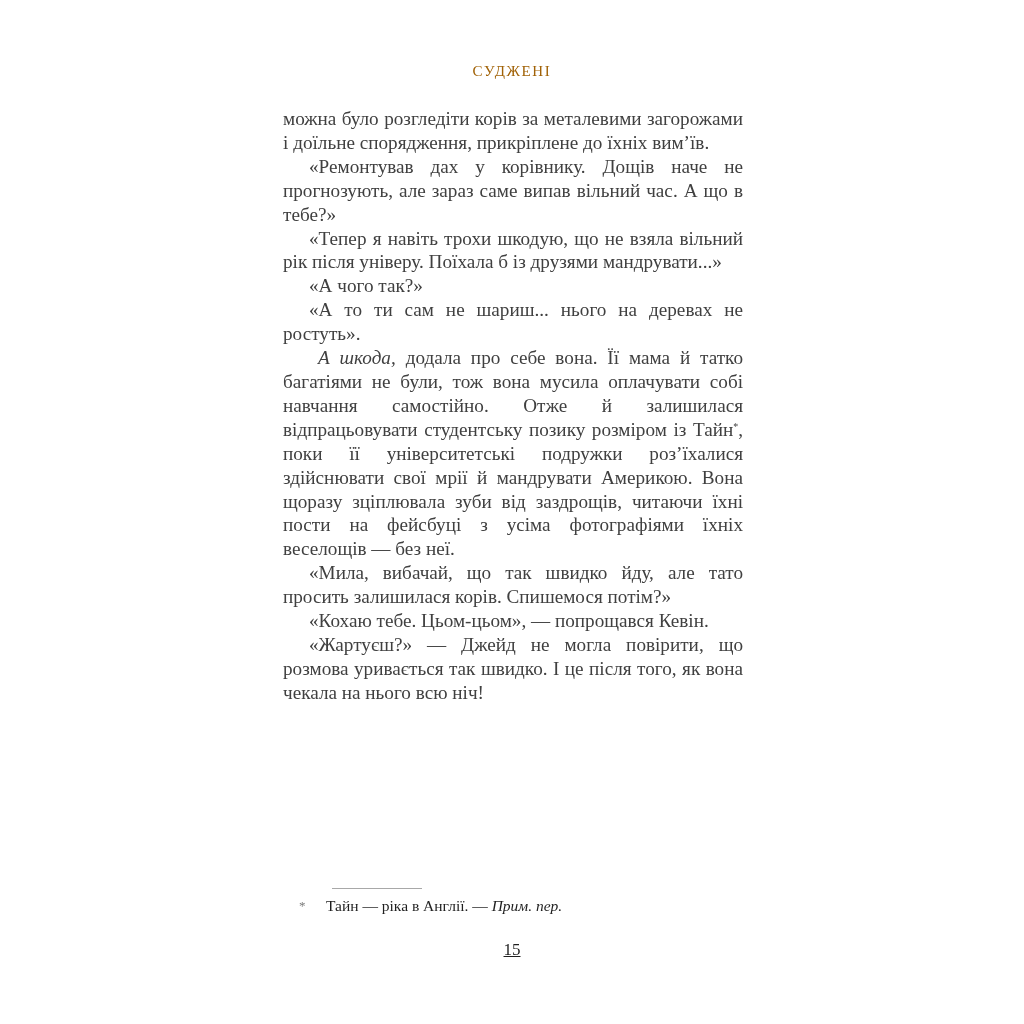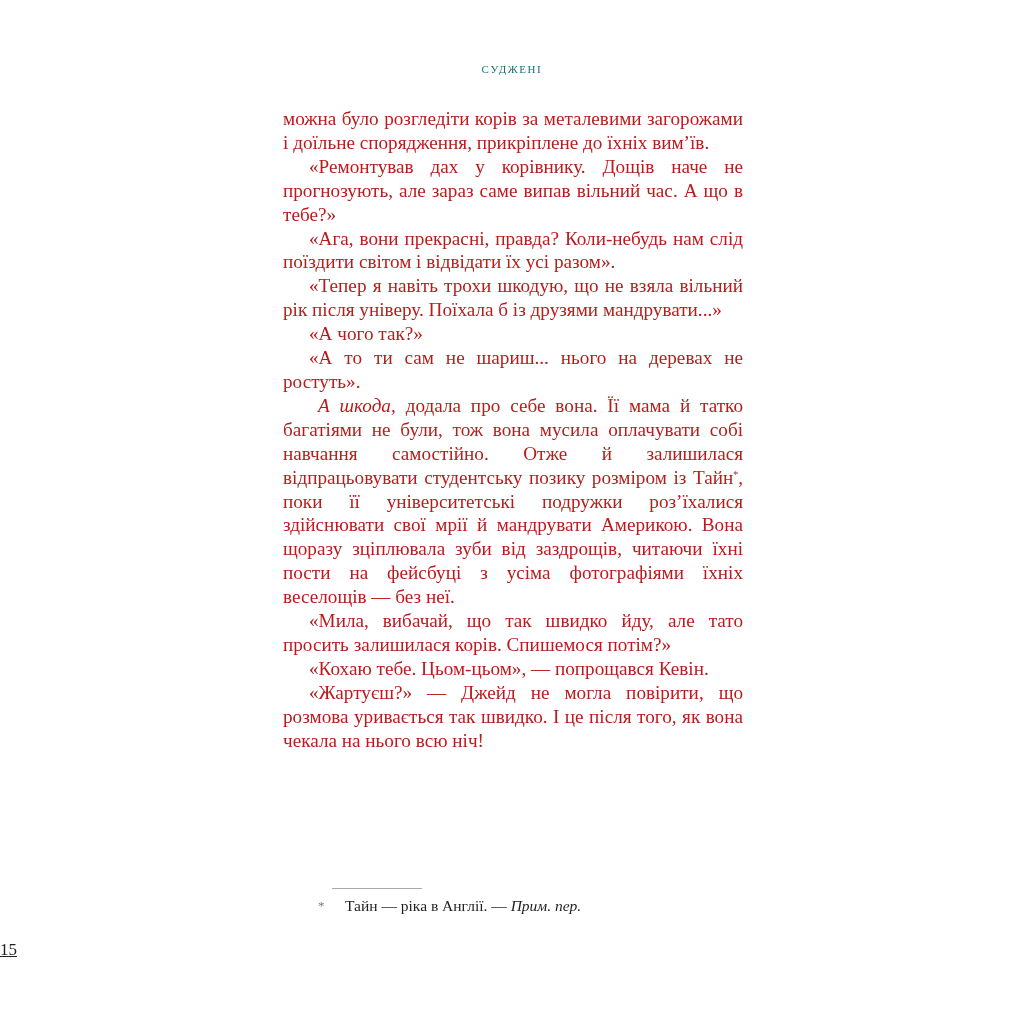--- a/index.html
+++ b/index.html
@@ -20,33 +20,33 @@
       left: 0; top: 0;
       width: 1024px; height: 1024px;
       background: #ffffff;
     }
     .running-head {
       position: absolute;
       top: 63px;
       left: 0;
       width: 1024px;
       text-align: center;
-      font-size: 11px;
+      font-size: 15px;
       letter-spacing: 1.6px;
-      color: #0f766e;
+      color: #a16207;
     }
     .body-text {
       position: absolute;
       left: 283px;
       top: 107px;
       width: 460px;
       font-size: 19.2px;
       line-height: 23.9px;
       text-align: justify;
-      color: #b91c1c;
+      color: #404040;
     }
     .body-text p {
       margin: 0;
       text-indent: 0;
     }
     .body-text p.indent {
       text-indent: 26px;
     }
     .body-text .it {
       font-style: italic;
@@ -60,21 +60,21 @@
     .footnote-rule {
       position: absolute;
       left: 332px;
       top: 888px;
       width: 90px;
       height: 0;
       border-top: 1.5px solid #a8a8a8;
     }
     .footnote {
       position: absolute;
-      left: 318px;
+      left: 299px;
       top: 896px;
       width: 440px;
       font-size: 15.5px;
       line-height: 20px;
       color: #1f1f1f;
     }
     .footnote .mark {
       display: inline-block;
       width: 27px;
       color: #7a7a7a;
@@ -82,37 +82,36 @@
       vertical-align: 1px;
     }
     .footnote .it {
       font-style: italic;
     }
     .page-number {
       position: absolute;
       top: 940px;
       left: 0;
       width: 1024px;
-      text-align: left;
+      text-align: center;
       font-size: 17px;
       color: #1f1f1f;
       text-decoration: underline;
     }
   </style>
 </head>
 <body>
 
 <div class="page">
 
   <div class="running-head">СУДЖЕНІ</div>
 
   <div class="body-text">
     <p>можна було розгледіти корів за металевими загорожами і доїльне спорядження, прикріплене до їхніх вим’їв.</p>
     <p class="indent">«Ремонтував дах у корівнику. Дощів наче не прогнозують, але зараз саме випав вільний час. А що в тебе?»</p>
-    <p class="indent">«Ага, вони прекрасні, правда? Коли-небудь нам слід поїздити світом і відвідати їх усі разом».</p>
     <p class="indent">«Тепер я навіть трохи шкодую, що не взяла вільний рік після універу. Поїхала б із друзями мандрувати...»</p>
     <p class="indent">«А чого так?»</p>
     <p class="indent">«А то ти сам не шариш... нього на деревах не ростуть».</p>
     <p class="indent"><span class="it">А шкода,</span><span> додала про себе вона. Її мама й татко багатіями не були, тож вона мусила оплачувати собі навчання самостійно. Отже й залишилася відпрацьовувати студентську позику розміром із Тайн</span><sup>*</sup><span>, поки її університетські подружки роз’їхалися здійснювати свої мрії й мандрувати Америкою. Вона щоразу зціплювала зуби від заздрощів, читаючи їхні пости на фейсбуці з усіма фотографіями їхніх веселощів — без неї.</span></p>
     <p class="indent">«Мила, вибачай, що так швидко йду, але тато просить залишилася корів. Спишемося потім?»</p>
     <p class="indent">«Кохаю тебе. Цьом-цьом», — попрощався Кевін.</p>
     <p class="indent">«Жартуєш?» — Джейд не могла повірити, що розмова уривається так швидко. І це після того, як вона чекала на нього всю ніч!</p>
   </div>
 
   <div class="footnote-rule"></div>

